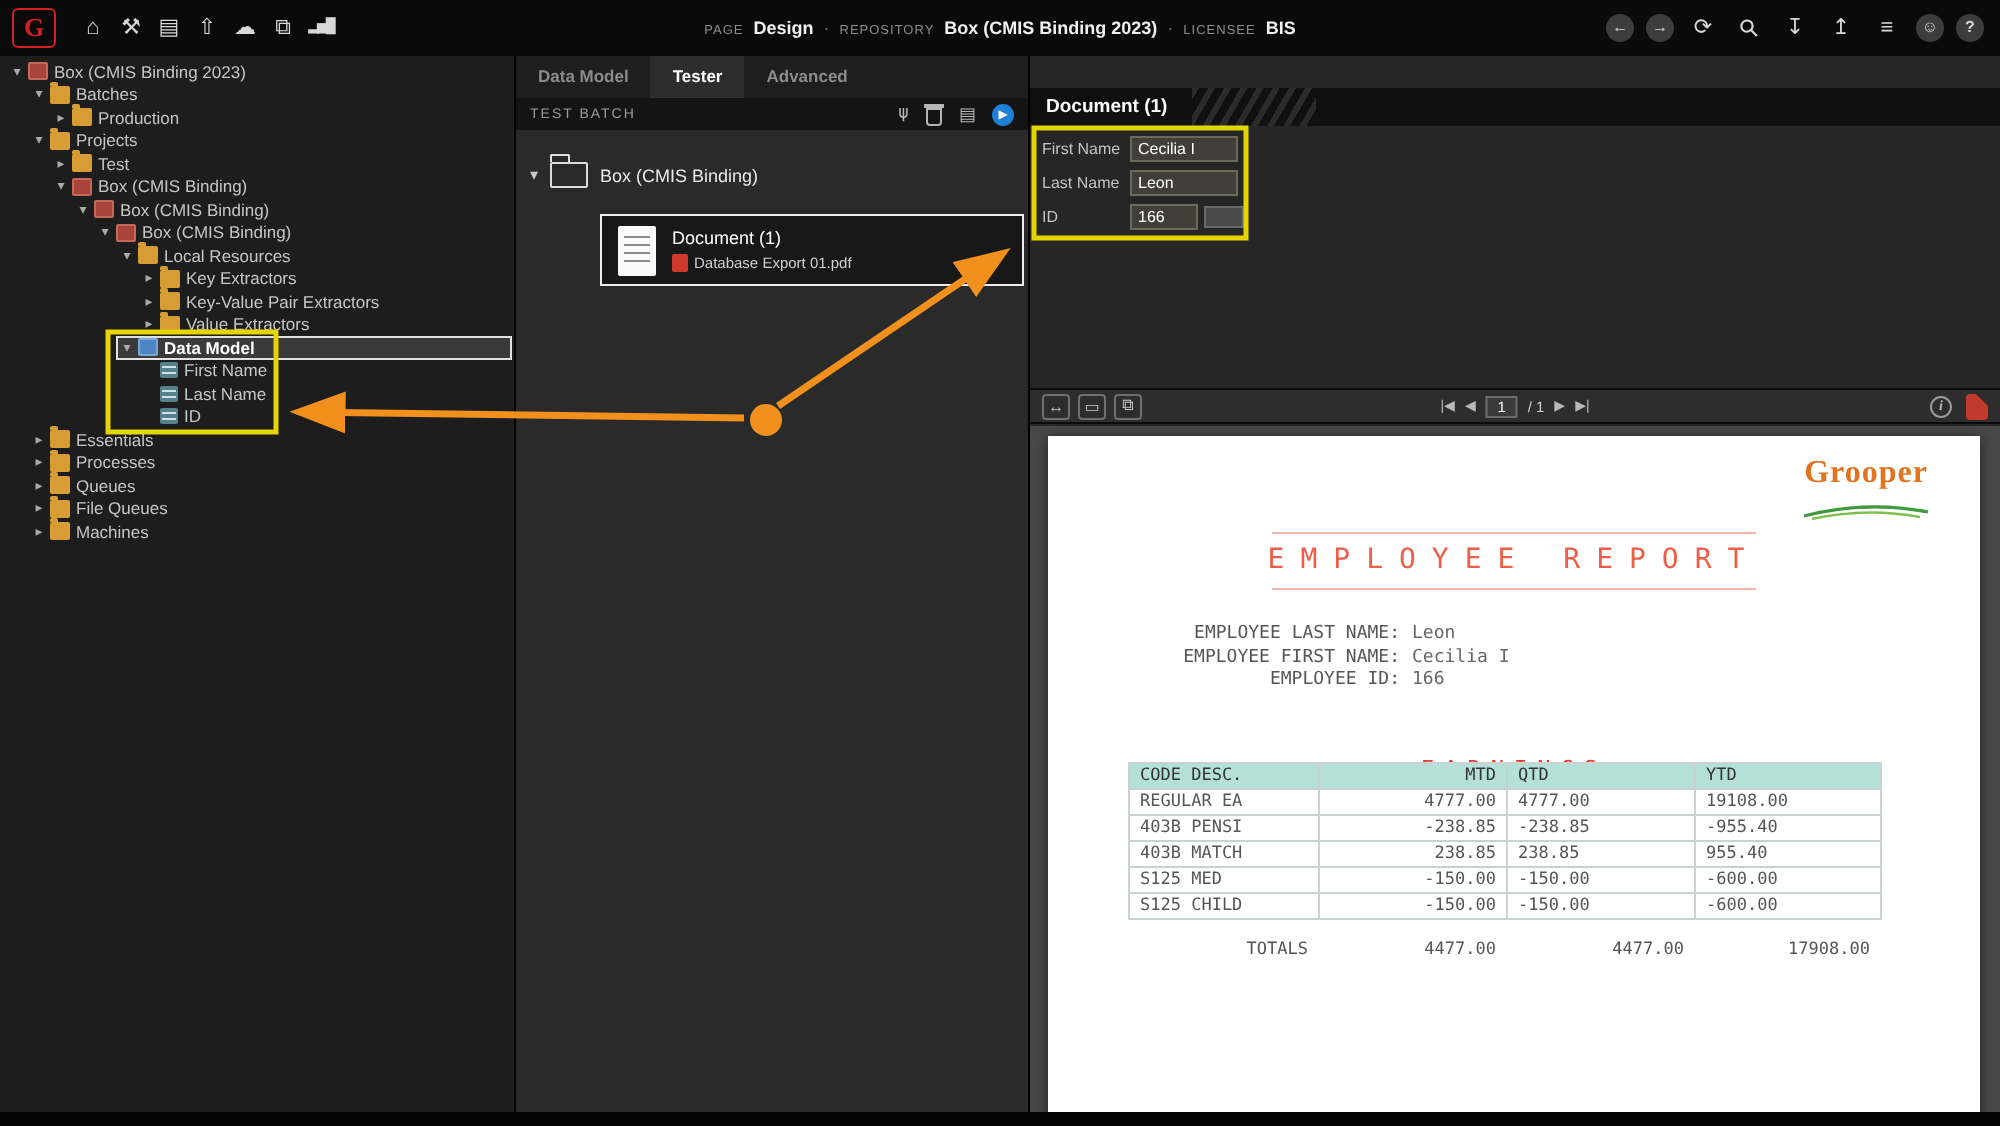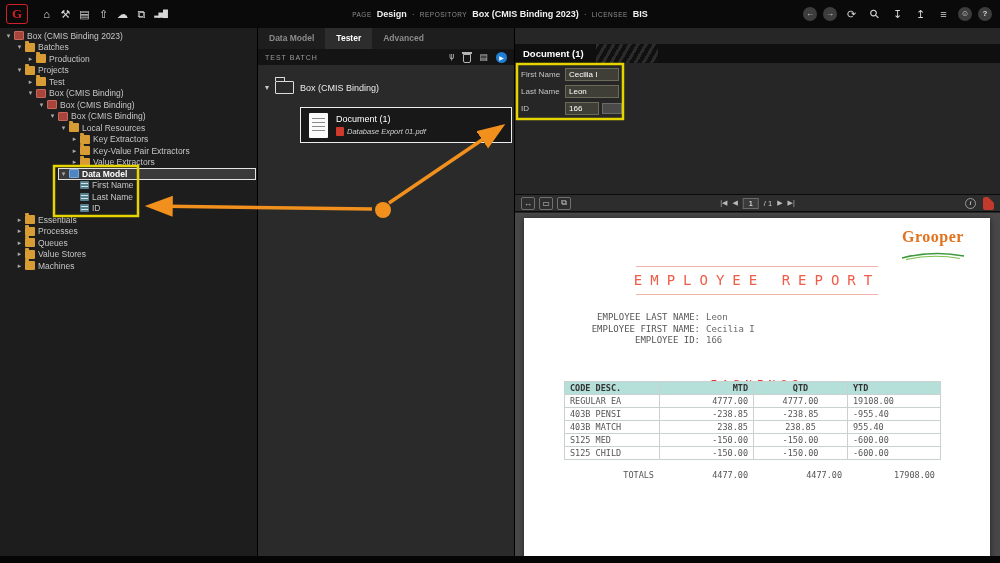--- a/index.html
+++ b/index.html
@@ -55,21 +55,21 @@
   .folder-exp{font-size:8px;color:#ccc}
   .big-folder{width:19px;height:13px;border:1.5px solid #dcdcdc;border-radius:1px;position:relative}
   .big-folder::before{content:"";position:absolute;top:-5px;left:-1.5px;width:8px;height:3px;border:1.5px solid #dcdcdc;border-bottom:none;border-radius:1px 1px 0 0}
   .folder-label{font-size:9px;color:#eaeaea}
   .doc-card{position:absolute;left:42px;top:42px;width:212px;height:36px;background:#181818;border:1px solid #ededed;display:flex;align-items:center;gap:8px;padding:0 8px}
   .doc-icon{width:19px;height:25px;background:#fafafa;border-radius:1px;position:relative;flex:none}
   .doc-icon::before{content:"";position:absolute;left:3px;right:3px;top:5px;height:14px;background:repeating-linear-gradient(#8a8a8a 0 1px,transparent 1px 4px)}
   .doc-title{font-size:9px;color:#fff}
   .doc-sub{display:flex;align-items:center;margin-top:3px}
   .pdf-glyph{width:8px;height:9px;background:#d03a2b;border-radius:1px;flex:none;margin-right:3px}
-  .doc-file{font-size:7.5px;font-style:italic;color:#d0d0d0}
+  .doc-file{font-size:7.5px;color:#d0d0d0}
 
   
   #right{position:absolute;left:515px;top:28px;width:485px;height:528px;background:#262626;overflow:hidden;z-index:1}
   .doc-header{position:absolute;top:16px;left:0;right:0;height:19px;background:#0f0f0f;display:flex;align-items:center}
   .doc-header .title{margin-left:8px;font-size:9.5px;font-weight:bold;color:#fff}
   .stripes{width:62px;height:100%;margin-left:12px;background:repeating-linear-gradient(120deg,#2b2b2b 0 3px,#101010 3px 7px)}
   #fields{position:absolute;top:40px;left:6px}
   .field-row{display:flex;align-items:center;margin-bottom:4px;height:13px}
   .field-label{width:44px;font-size:8px;color:#c4c4c4}
   .field-input{width:54px;height:13px;background:#403f37;border:1px solid #6b6a58;color:#fff;font-size:8px;line-height:11px;padding:0 3px;overflow:hidden}
@@ -92,25 +92,25 @@
   .rpt{font-family:"DejaVu Sans Mono",monospace}
   .logo{position:absolute;top:11px;right:24px;text-align:center}
   .logo-text{font-family:"Liberation Serif",serif;font-weight:bold;font-size:16px;color:#e2731f;letter-spacing:.5px;display:block;line-height:16px}
   .rule{position:absolute;left:112px;right:112px;height:1px;background:#f2b4aa}
   .report-title{position:absolute;top:54px;left:0;right:0;text-align:center;font-size:14px;color:#ef5c47;letter-spacing:8px}
   #report-info{position:absolute;top:94px;left:50px;font-size:9px;color:#555;line-height:11.5px}
   .ri-label{display:inline-block;width:126px;text-align:right}
   .ri-value{margin-left:6px;color:#666}
   .report-section{position:absolute;top:160px;left:0;right:0;text-align:center;font-size:11px;color:#e23b2e;letter-spacing:5px}
   #report-table{position:absolute;top:163px;left:40px;width:376px;border-collapse:collapse;table-layout:fixed;font-size:8.5px;color:#555}
-  #report-table th{background:#b5e0da;color:#333;font-weight:bold}
+  #report-table th{background:#b5e0da;color:#333;font-weight:normal}
   #report-table th,#report-table td{border:1px solid #c9d2d0;padding:1px 5px;height:10px;overflow:hidden;white-space:nowrap}
   #report-table th:nth-child(1),#report-table td:nth-child(1){width:95px;text-align:left}
   #report-table th:nth-child(2),#report-table td:nth-child(2){width:94px;text-align:right}
-  #report-table th:nth-child(3),#report-table td:nth-child(3){width:94px;text-align:center}
+  #report-table th:nth-child(3),#report-table td:nth-child(3){width:94px;text-align:left}
   #report-table th:nth-child(4),#report-table td:nth-child(4){width:93px;text-align:left}
   #rt-totals{position:absolute;top:252px;left:40px;width:376px;font-size:8.5px;color:#555;display:flex}
   #rt-totals span{display:inline-block;text-align:right;padding-right:5px}
   #rt-totals span:nth-child(1){width:95px}
   #rt-totals span:nth-child(2){width:94px}
   #rt-totals span:nth-child(3){width:94px}
   #rt-totals span:nth-child(4){width:93px}
 
   
   #statusbar{position:absolute;left:0;top:556px;width:1000px;height:7px;background:#050505}
@@ -304,21 +304,21 @@
         <span class="exp" data-name="expander-icon">▸</span>
         <span class="ticon ticon-folder" data-name="folder-icon"></span>
         <span class="tlabel" data-name="tree-item-label">Queues</span>
       </span>
     </div>
     <div class="tree-row" data-name="tree-item-file-stores">
       <span class="indent" style="width: 15px;"></span>
       <span class="row-body">
         <span class="exp" data-name="expander-icon">▸</span>
         <span class="ticon ticon-folder" data-name="folder-icon"></span>
-        <span class="tlabel" data-name="tree-item-label">Value Stores</span>
+        <span class="tlabel" data-name="tree-item-label">File Queues</span>
       </span>
     </div>
     <div class="tree-row" data-name="tree-item-machines">
       <span class="indent" style="width: 15px;"></span>
       <span class="row-body">
         <span class="exp" data-name="expander-icon">▸</span>
         <span class="ticon ticon-folder" data-name="folder-icon"></span>
         <span class="tlabel" data-name="tree-item-label">Machines</span>
       </span>
     </div>

